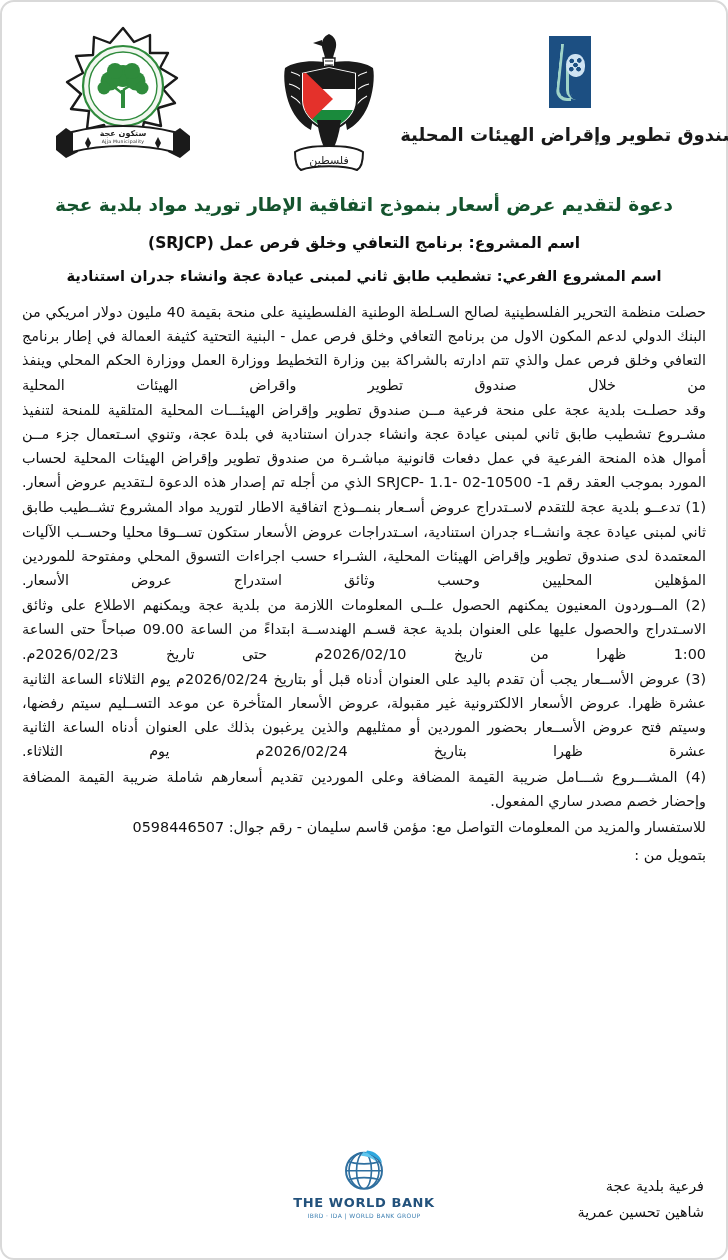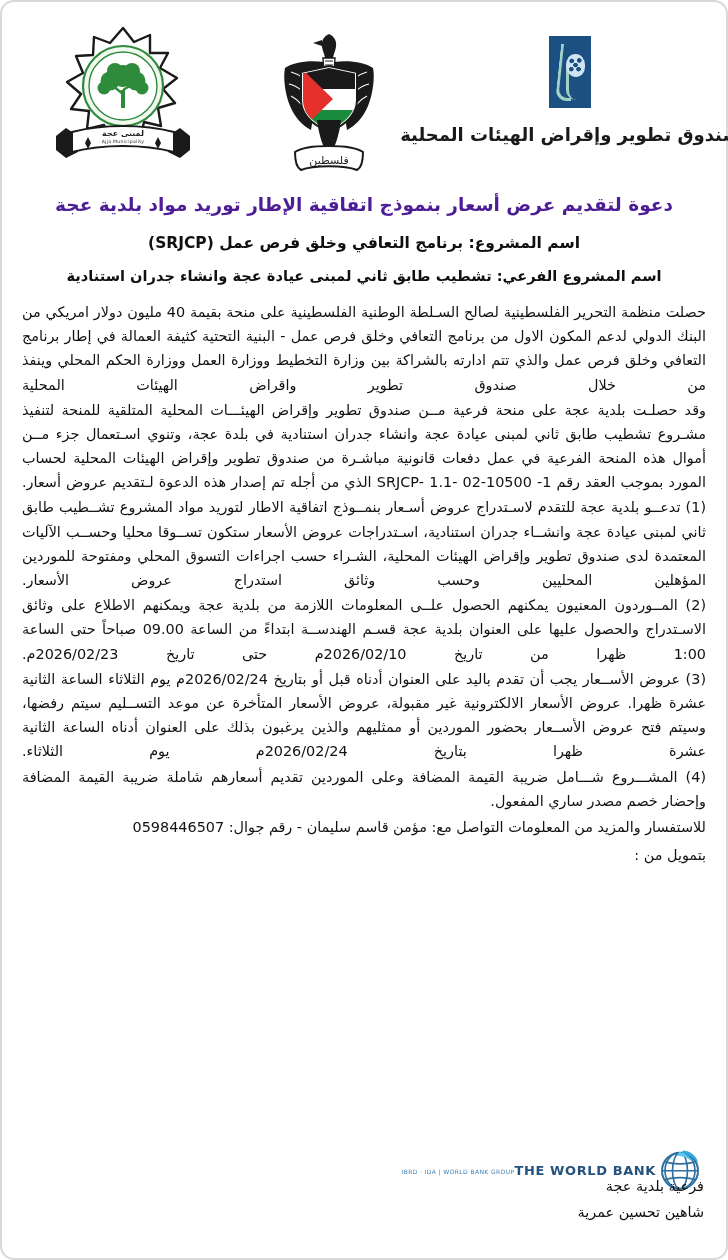--- a/index.html
+++ b/index.html
@@ -99,21 +99,21 @@
     font-size: 4.6px; direction: ltr; color: #1b1b1b; letter-spacing: .3px;
     margin-top: 1px;
   }
 
   
   .title-block { text-align: center; margin-top: 6px; }
   .doc-title {
     font-size: 18.5px;
     font-weight: bold;
     line-height: 1.58;
-    color: #4c1d95;
+    color: #14532d;
     margin: 0 30px;
   }
   .subtitle {
     font-size: 15.5px;
     font-weight: bold;
     line-height: 1.62;
     color: #101010;
     margin-top: 12px;
   }
   .subtitle.second { margin-top: 8px; font-size: 14.6px; }
@@ -148,21 +148,21 @@
   .footer {
     position: absolute;
     left: 22px; right: 22px; bottom: 16px;
     height: 96px;
   }
   .wb-logo {
     position: absolute;
     left: 0; right: 0;
     top: 0;
     display: flex;
-    flex-direction: row;
+    flex-direction: column;
     align-items: center;
   }
   .wb-globe { width: 48px; height: 48px; }
   .wb-name {
     direction: ltr;
     font-size: 13px;
     font-weight: bold;
     letter-spacing: .6px;
     color: #23527c;
     margin-top: 1px;
@@ -263,21 +263,21 @@
 
         <g>
           <path d="M8 112 L18 104 L30 112 L30 128 L18 134 L8 126 Z" fill="#1a1a1a"></path>
           <path d="M142 112 L132 104 L120 112 L120 128 L132 134 L142 126 Z" fill="#1a1a1a"></path>
           <path d="M24 108 C55 100 95 100 126 108 L126 128 C95 120 55 120 24 128 Z" fill="#ffffff" stroke="#1a1a1a" stroke-width="2"></path>
           <polygon points="40,113 43,119 40,125 37,119" fill="#1a1a1a"></polygon>
           <polygon points="110,113 113,119 110,125 107,119" fill="#1a1a1a"></polygon>
         </g>
         <foreignObject x="46" y="105" width="58" height="26">
           <div xmlns="http://www.w3.org/1999/xhtml" style="text-align:center;">
-            <div class="ajja-ar">لمبنى عجة</div>
+            <div class="ajja-ar">ستكون عجة</div>
             <div class="ajja-en">Ajja Municipality</div>
           </div>
         </foreignObject>
       </svg>
     </div>
   </div>
 
   <div class="title-block">
     <div class="doc-title">دعوة لتقديم عرض أسعار بنموذج اتفاقية الإطار توريد مواد بلدية عجة</div>
     <div class="subtitle">اسم المشروع: برنامج التعافي وخلق فرص عمل (SRJCP)</div>

